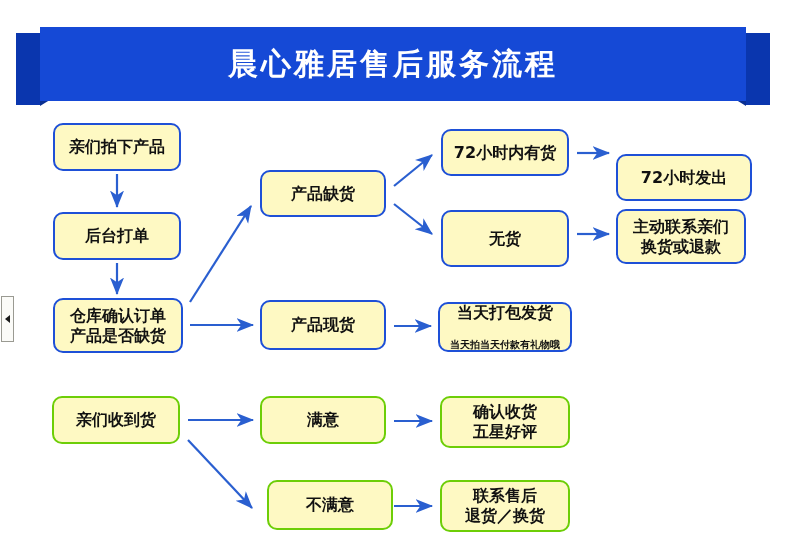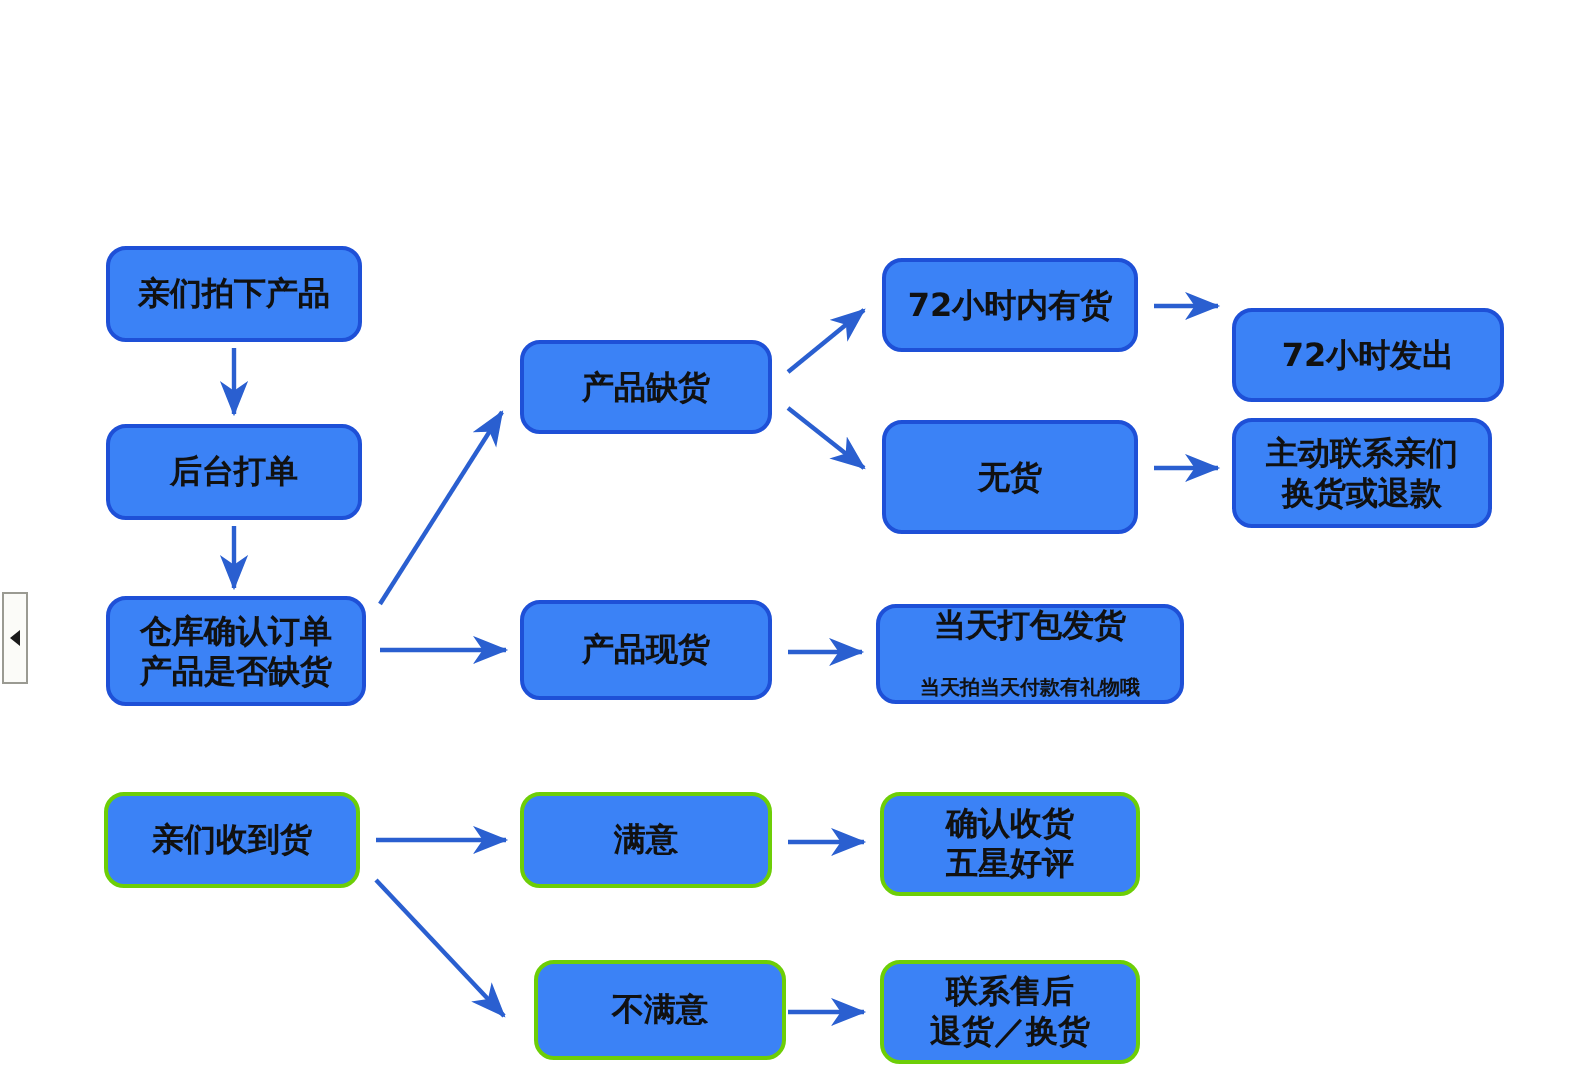--- a/index.html
+++ b/index.html
@@ -74,21 +74,21 @@
     font-weight: bold;
     letter-spacing: 3px;
     font-family: "DejaVu Sans", "Liberation Sans", sans-serif;
     white-space: nowrap;
   }
 
   
   .node {
     position: absolute;
     box-sizing: border-box;
-    background: #3b82f6;
+    background: #fef9c3;
     border: 2px solid #1E50D7;
     border-radius: 10px;
     display: flex;
     flex-direction: column;
     align-items: center;
     justify-content: center;
     color: #111111;
     font-weight: bold;
     font-size: 16px;
     line-height: 1.25;
@@ -141,20 +141,29 @@
     border-right: 5px solid #1a1a1a;
     border-top: 4px solid transparent;
     border-bottom: 4px solid transparent;
   }
 </style>
 </head>
 <body>
 
 <div id="stage">
 
+  <div class="banner-wrap">
+    <div class="banner-flap left"></div>
+    <div class="banner-flap right"></div>
+    <div class="banner-notch left"></div>
+    <div class="banner-notch right"></div>
+    <div class="banner-main">
+      <div class="banner-title">晨心雅居售后服务流程</div>
+    </div>
+  </div>
 
   <svg id="arrows" viewBox="0 0 796 544">
     <defs>
       <marker id="ah" markerWidth="9" markerHeight="9" refX="7.5" refY="3.2" orient="auto" markerUnits="strokeWidth">
         <path d="M0,0 L8,3.2 L0,6.4 L2.2,3.2 z" fill="#2A5FD0"></path>
       </marker>
     </defs>
     <g stroke="#2A5FD0" stroke-width="2.2" fill="none" marker-end="url(#ah)">
 
       <line x1="117" y1="174" x2="117" y2="207"></line>
@@ -208,21 +217,21 @@
       <div class="node" style="left: 441px; top: 210px; width: 128px; height: 57px;">
         <span class="ln">无货</span>
       </div>
       <div class="node" style="left: 616px; top: 130px; width: 136px; height: 47px; margin-top: 24px;">
         <span class="ln">72小时发出</span>
       </div>
       <div class="node" style="left: 616px; top: 209px; width: 130px; height: 55px;">
         <span class="ln">主动联系亲们</span>
         <span class="ln">换货或退款</span>
       </div>
-      <div class="node" style="left: 438px; top: 302px; width: 154px; height: 50px;">
+      <div class="node" style="left: 438px; top: 302px; width: 134px; height: 50px;">
         <span class="ln">当天打包发货</span>
         <span class="sub">当天拍当天付款有礼物哦</span>
       </div>
       <div class="node green" style="left: 52px; top: 396px; width: 128px; height: 48px;">
         <span class="ln">亲们收到货</span>
       </div>
       <div class="node green" style="left: 260px; top: 396px; width: 126px; height: 48px;">
         <span class="ln">满意</span>
       </div>
       <div class="node green" style="left: 267px; top: 480px; width: 126px; height: 50px;">

